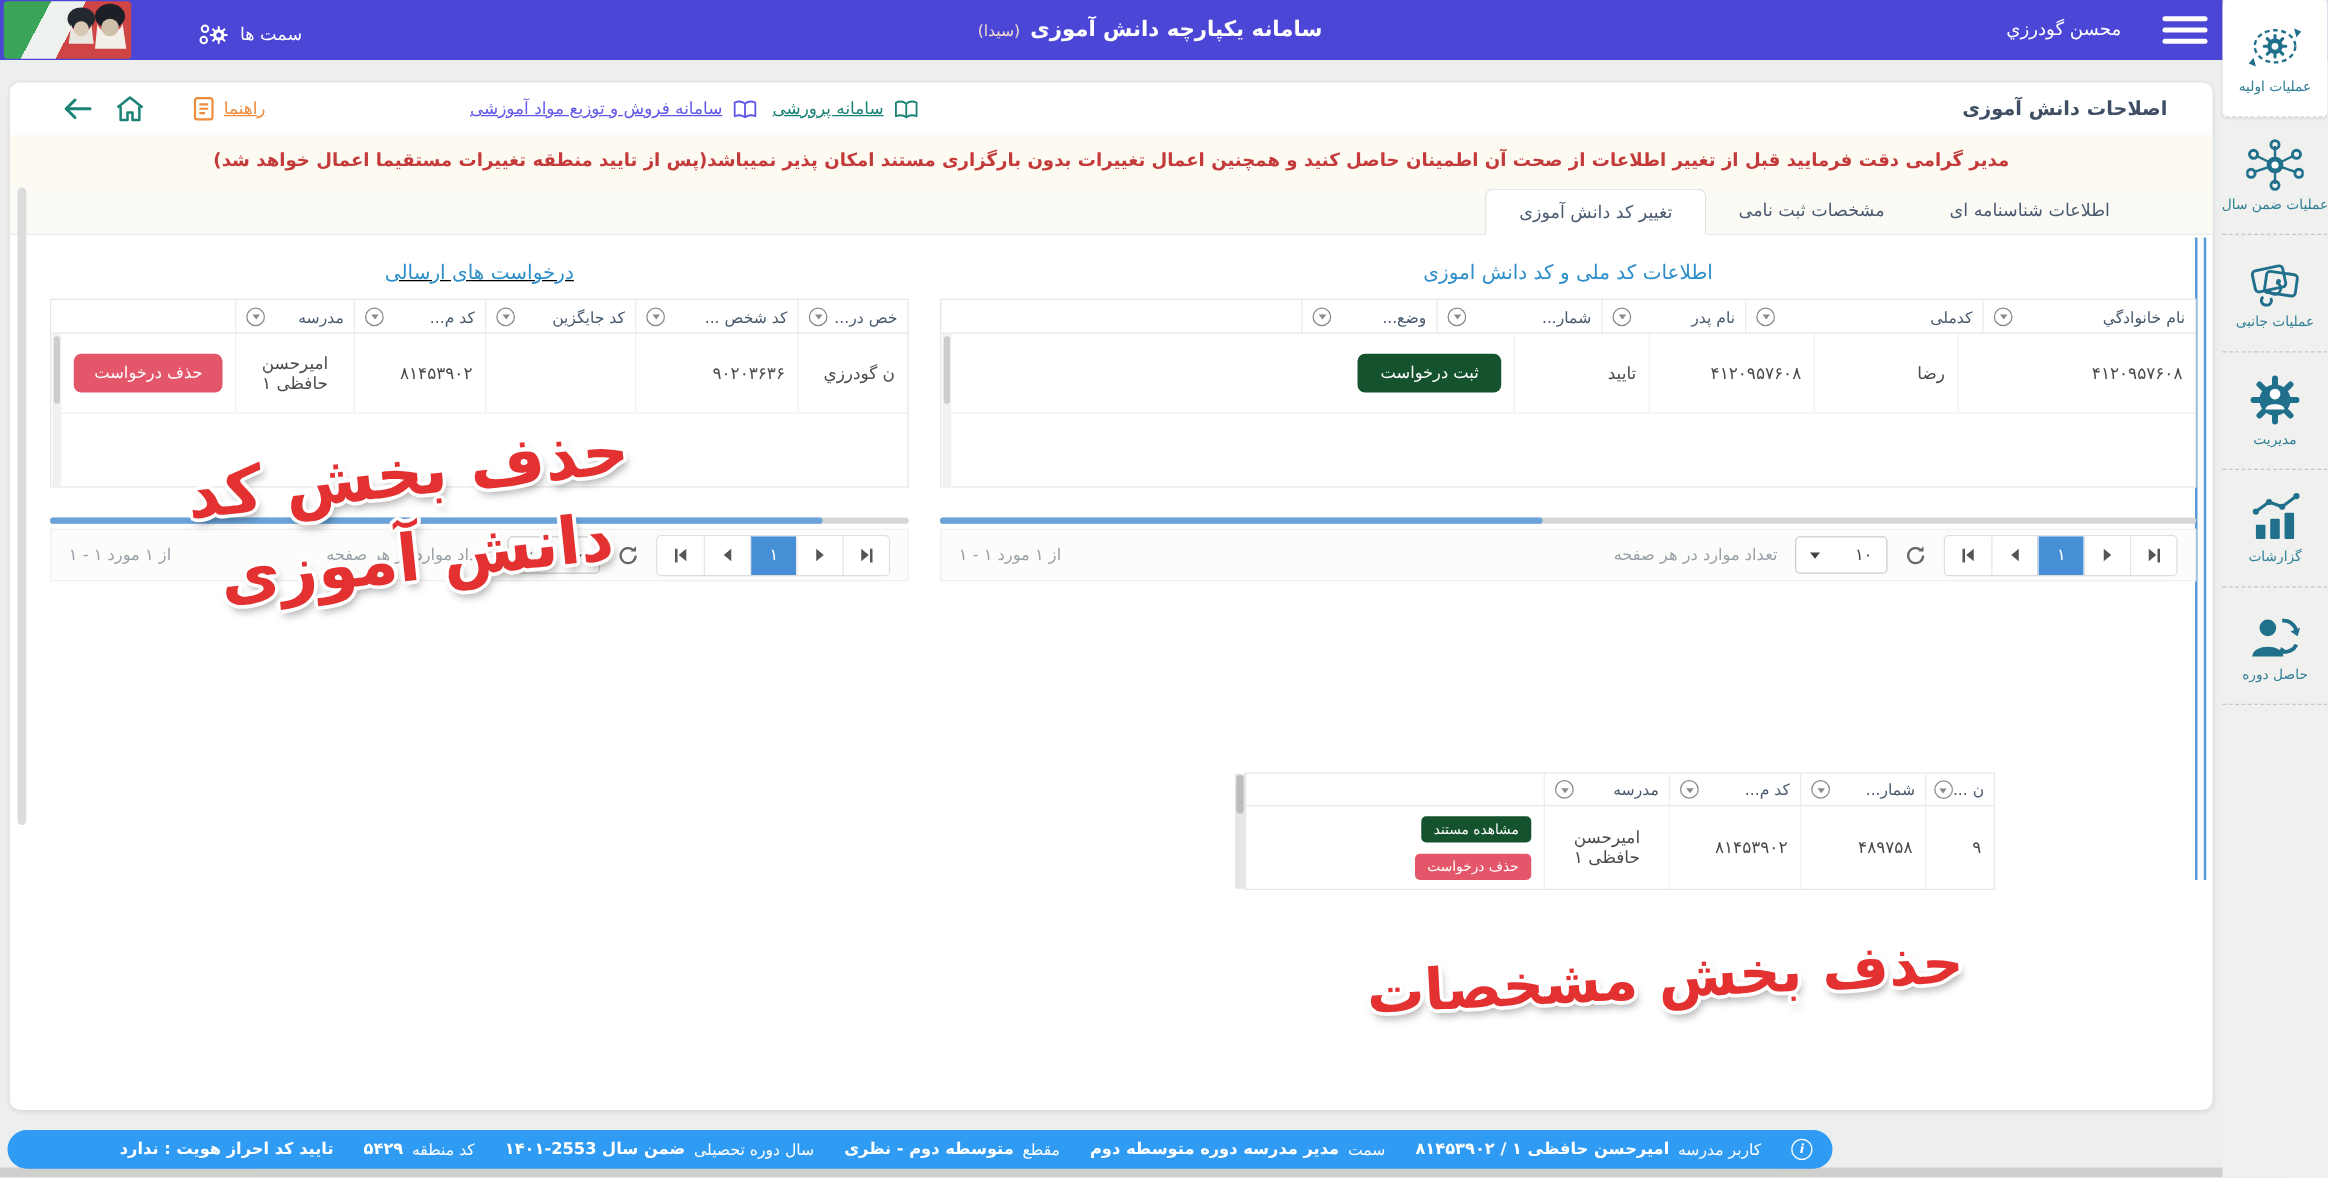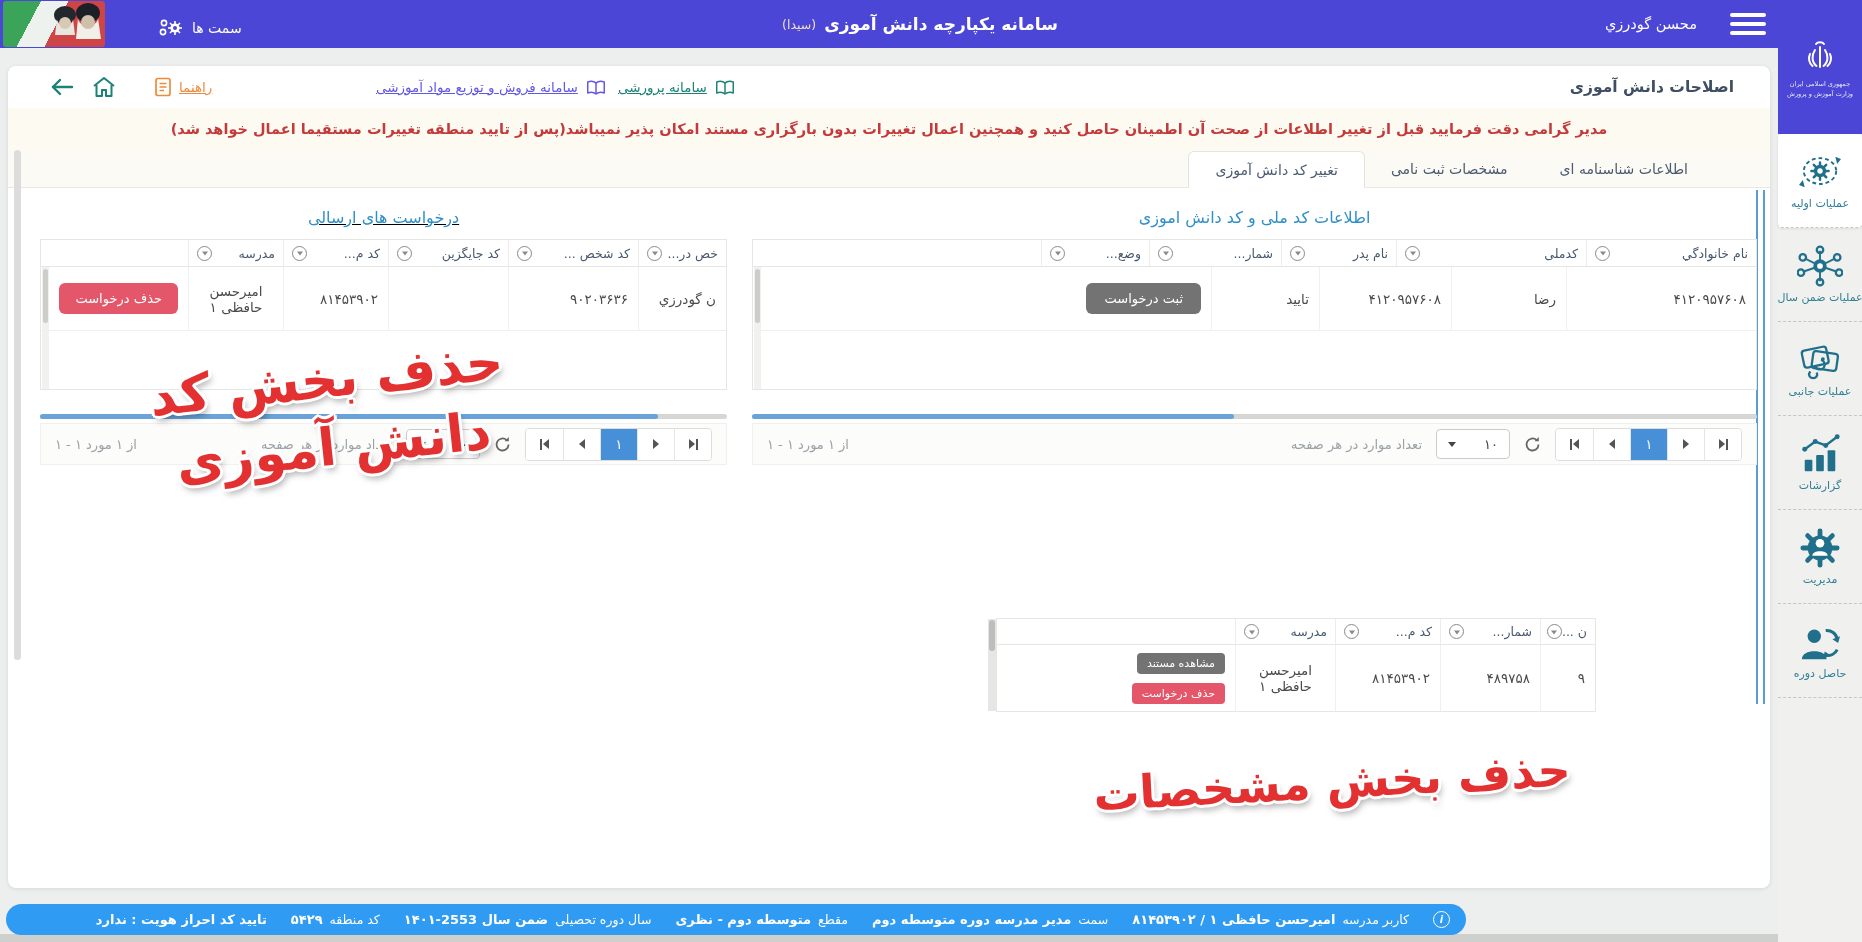--- a/index.html
+++ b/index.html
@@ -62,21 +62,21 @@
   .dcell { display:flex; align-items:center; padding:0 10px; color:#4a4a4a; font-size:13.5px; border-left:1px solid #f0f0ee; overflow:hidden; }
   .dcell:last-child { border-left:none; }
   .num { letter-spacing:.5px; }
   .vscroll { position:absolute; left:1px; top:0; bottom:0; width:7px; background:#f1f1ef; }
   .vscroll i { position:absolute; left:1px; top:2px; width:5px; height:44%; background:#cdcdcb; border-radius:3px; }
 
   .fico { width:15px; height:15px; min-width:15px; border:1.5px solid #8a8a8a; border-radius:50%; position:relative; cursor:pointer; }
   .fico::after { content:""; position:absolute; left:50%; top:50%; transform:translate(-50%,-35%); border-left:3.5px solid transparent; border-right:3.5px solid transparent; border-top:4.5px solid #8a8a8a; }
 
   .btn { border:none; border-radius:6px; color:#fff; cursor:pointer; font-family:inherit; white-space:nowrap; }
-  .btn-yellow { background:#737373; font-size:13px; padding:8px 18px; }
+  .btn-yellow { background:#14532d; font-size:13px; padding:8px 18px; }
   .btn-red { background:#e4576a; font-size:13px; padding:8px 16px; }
   .btn-sm { font-size:11px; padding:4px 10px; border-radius:4px; }
 
   .hscroll { position:absolute; left:0; right:0; top:213px; height:5px; background:#d6d6d4; border-radius:3px; cursor:pointer; }
   .hscroll i { position:absolute; top:0; height:5px; background:#69a3da; border-radius:3px; display:block; }
 
   .pgbar { position:absolute; left:0; right:0; top:222px; height:42px; background:#fcfcfa; border:1px solid #f0f0ee; display:flex; direction:ltr; align-items:center; padding:0 14px; gap:14px; color:#9aa1a8; font-size:13px; }
   .pg-count { margin-right:auto; }
   .dropdown { width:74px; height:30px; background:#fff; border:1px solid #ccc; border-radius:4px; display:flex; direction:ltr; align-items:center; justify-content:space-between; padding:0 11px; color:#444; font-size:13px; cursor:pointer; }
   .caret { width:0; height:0; border-left:4.5px solid transparent; border-right:4.5px solid transparent; border-top:5.5px solid #444; }
@@ -419,36 +419,20 @@
       </div>
 
       <div class="annot annot-left">
         <div>حذف بخش کد</div>
         <div>دانش آموزی</div>
       </div>
     </div>
   </div>
 
   <div class="sidebar">
-    <div class="sb-top">
-      <svg width="34" height="38" viewBox="0 0 34 38">
-        <g fill="none" stroke="#fff" stroke-width="2" stroke-linecap="round">
-          <path d="M17 8v20"></path>
-          <path d="M13 5c1.5-2.5 6.5-2.5 8 0"></path>
-          <path d="M12 11c-3.5 5-3.5 12 1.5 16"></path>
-          <path d="M22 11c3.5 5 3.5 12-1.5 16"></path>
-          <path d="M7 15c-2 4-1 9 2.5 12"></path>
-          <path d="M27 15c2 4 1 9-2.5 12"></path>
-        </g>
-      </svg>
-      <div class="sb-org">
-        <div>جمهوری اسلامی ایران</div>
-        <div>وزارت آموزش و پرورش</div>
-      </div>
-    </div>
 
     <div class="sb-item active">
       <svg width="46" height="42" viewBox="0 0 48 44">
         <ellipse cx="24" cy="21" rx="17" ry="13.5" fill="none" stroke="#20708c" stroke-width="2" stroke-dasharray="4 3"></ellipse>
         <g stroke="#20708c" stroke-width="2.6" stroke-linecap="round">
           <line x1="24" y1="12" x2="24" y2="30"></line>
             <line x1="15" y1="21" x2="33" y2="21"></line>
           <line x1="17.5" y1="14.5" x2="30.5" y2="27.5"></line>
             <line x1="30.5" y1="14.5" x2="17.5" y2="27.5"></line>
         </g>
@@ -492,49 +476,49 @@
           <path d="M14 34c-3 3-1 7 3 7 3 0 5-3 3.5-6"></path>
           <path d="M25 22a5 5 0 1 1-6 6"></path>
         </g>
         <circle cx="27" cy="21" r="2" fill="#20708c"></circle>
       </svg>
       <span class="sb-label">عملیات جانبی</span>
     </div>
 
     <div class="sb-item">
       <svg width="46" height="42" viewBox="0 0 48 44">
+        <g stroke="#20708c" stroke-width="5" stroke-linecap="round">
+          <line x1="24" y1="4" x2="24" y2="40"></line>
+            <line x1="6" y1="22" x2="42" y2="22"></line>
+          <line x1="11" y1="9" x2="37" y2="35"></line>
+            <line x1="37" y1="9" x2="11" y2="35"></line>
+        </g>
+        <circle cx="24" cy="22" r="13" fill="#20708c"></circle>
+        <circle cx="24" cy="17" r="4.5" fill="#fff"></circle>
+        <path d="M16 30c0-6 16-6 16 0z" fill="#fff"></path>
+      </svg>
+      <span class="sb-label">مدیریت</span>
+    </div>
+
+    <div class="sb-item">
+      <svg width="46" height="42" viewBox="0 0 48 44">
         <g fill="#20708c">
           <rect x="8" y="28" width="8" height="12" rx="1"></rect>
           <rect x="20" y="23" width="8" height="17" rx="1"></rect>
           <rect x="32" y="18" width="8" height="22" rx="1"></rect>
         </g>
         <polyline points="8,17 19,9 30,13 42,4" fill="none" stroke="#20708c" stroke-width="2.6"></polyline>
         <g fill="#20708c">
           <circle cx="8" cy="17" r="2.6"></circle>
             <circle cx="19" cy="9" r="2.6"></circle>
             <circle cx="30" cy="13" r="2.6"></circle>
             <circle cx="42" cy="4" r="2.6"></circle>
         </g>
       </svg>
       <span class="sb-label">گزارشات</span>
-    </div>
-
-    <div class="sb-item">
-      <svg width="46" height="42" viewBox="0 0 48 44">
-        <g stroke="#20708c" stroke-width="5" stroke-linecap="round">
-          <line x1="24" y1="4" x2="24" y2="40"></line>
-            <line x1="6" y1="22" x2="42" y2="22"></line>
-          <line x1="11" y1="9" x2="37" y2="35"></line>
-            <line x1="37" y1="9" x2="11" y2="35"></line>
-        </g>
-        <circle cx="24" cy="22" r="13" fill="#20708c"></circle>
-        <circle cx="24" cy="17" r="4.5" fill="#fff"></circle>
-        <path d="M16 30c0-6 16-6 16 0z" fill="#fff"></path>
-      </svg>
-      <span class="sb-label">مدیریت</span>
     </div>
 
     <div class="sb-item">
       <svg width="46" height="42" viewBox="0 0 48 44">
         <circle cx="18" cy="16" r="7" fill="#20708c"></circle>
         <path d="M5 40c0-11 26-11 26 0z" fill="#20708c"></path>
         <path d="M30 10a11 11 0 0 1 12 9" fill="none" stroke="#20708c" stroke-width="3.2"></path>
         <path d="M45 16l-2 7-6-4z" fill="#20708c"></path>
         <path d="M42 30a11 11 0 0 1-12 6" fill="none" stroke="#20708c" stroke-width="3.2"></path>
         <path d="M27 39l2-7 6 4z" fill="#20708c"></path>

